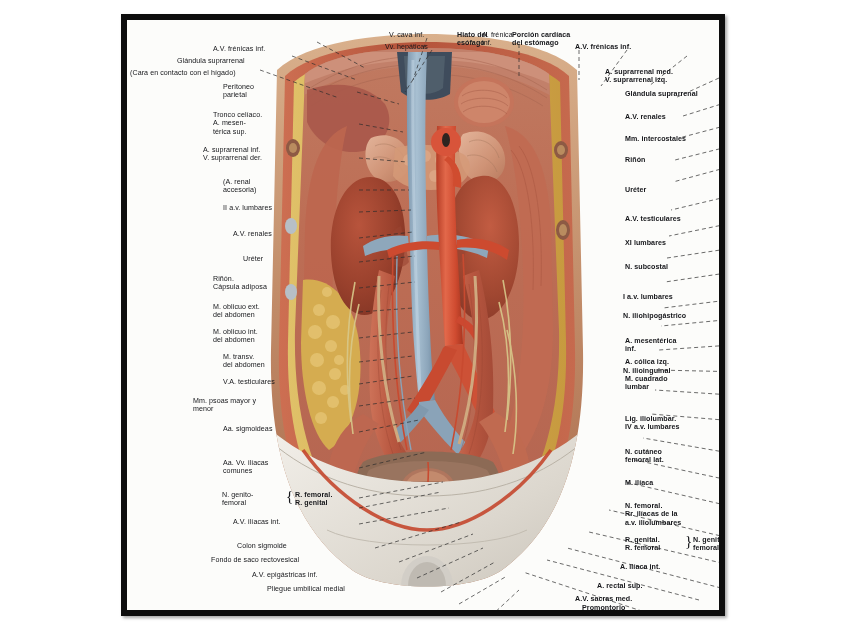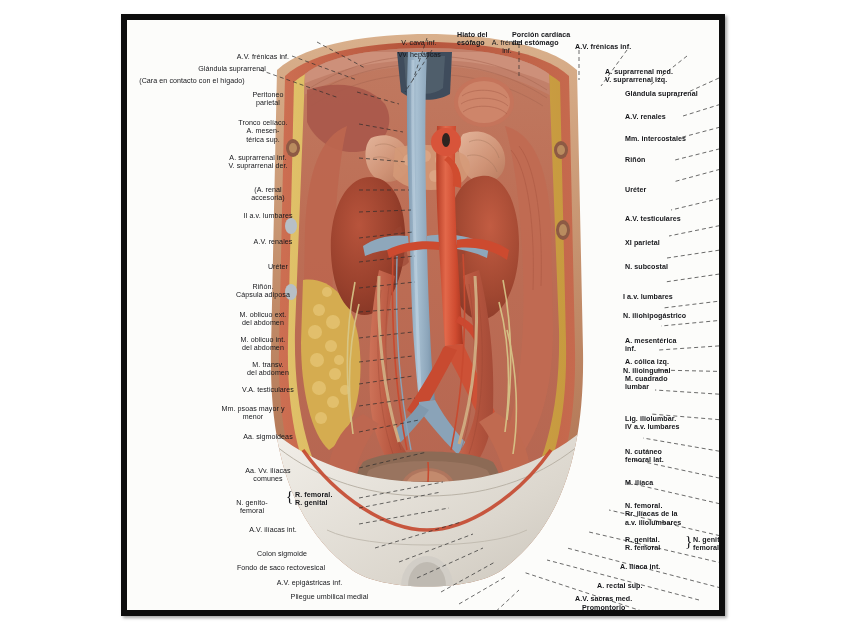--- a/index.html
+++ b/index.html
@@ -22,21 +22,21 @@
 
   
   .lbl{
     position:absolute;
     font-size:7.1px;
     line-height:8.4px;
     color:#15161a;
     white-space:pre;
     letter-spacing:.01em;
   }
-  .lbl.r{ text-align:center;margin-top:8px; }
+  .lbl.r{ text-align:left; }
   .lbl.l{ text-align:left;font-weight:bold; }
 
   
   #leaders{position:absolute;inset:0;pointer-events:none;}
 
   
   #art{
     position:absolute;
     left:140px; top:10px;
     width:320px; height:585px;
@@ -480,21 +480,21 @@
       <div class="lbl r" style="left:168px;top:602px;width:115px">M. recto del abdomen</div>
 
       <div class="lbl l" style="left:478px;top:48px;width:110px">A. suprarrenal med.
 V. suprarrenal izq.</div>
       <div class="lbl l" style="left:498px;top:70px;width:120px">Glándula suprarrenal</div>
       <div class="lbl l" style="left:498px;top:93px;width:90px">A.V. renales</div>
       <div class="lbl l" style="left:498px;top:115px;width:110px">Mm. intercostales</div>
       <div class="lbl l" style="left:498px;top:136px;width:60px">Riñón</div>
       <div class="lbl l" style="left:498px;top:166px;width:60px">Uréter</div>
       <div class="lbl l" style="left:498px;top:195px;width:100px">A.V. testiculares</div>
-      <div class="lbl l" style="left:498px;top:219px;width:80px">XI parietal</div>
+      <div class="lbl l" style="left:498px;top:219px;width:80px">XI lumbares</div>
       <div class="lbl l" style="left:498px;top:243px;width:90px">N. subcostal</div>
       <div class="lbl l" style="left:496px;top:273px;width:100px">I a.v. lumbares</div>
       <div class="lbl l" style="left:496px;top:292px;width:110px">N. iliohipogástrico</div>
       <div class="lbl l" style="left:498px;top:317px;width:100px">A. mesentérica
 inf.</div>
       <div class="lbl l" style="left:498px;top:338px;width:90px">A. cólica izq.</div>
       <div class="lbl l" style="left:496px;top:347px;width:90px">N. ilioinguinal</div>
       <div class="lbl l" style="left:498px;top:355px;width:90px">M. cuadrado
 lumbar</div>
       <div class="lbl l" style="left:498px;top:395px;width:100px">Lig. iliolumbar.

